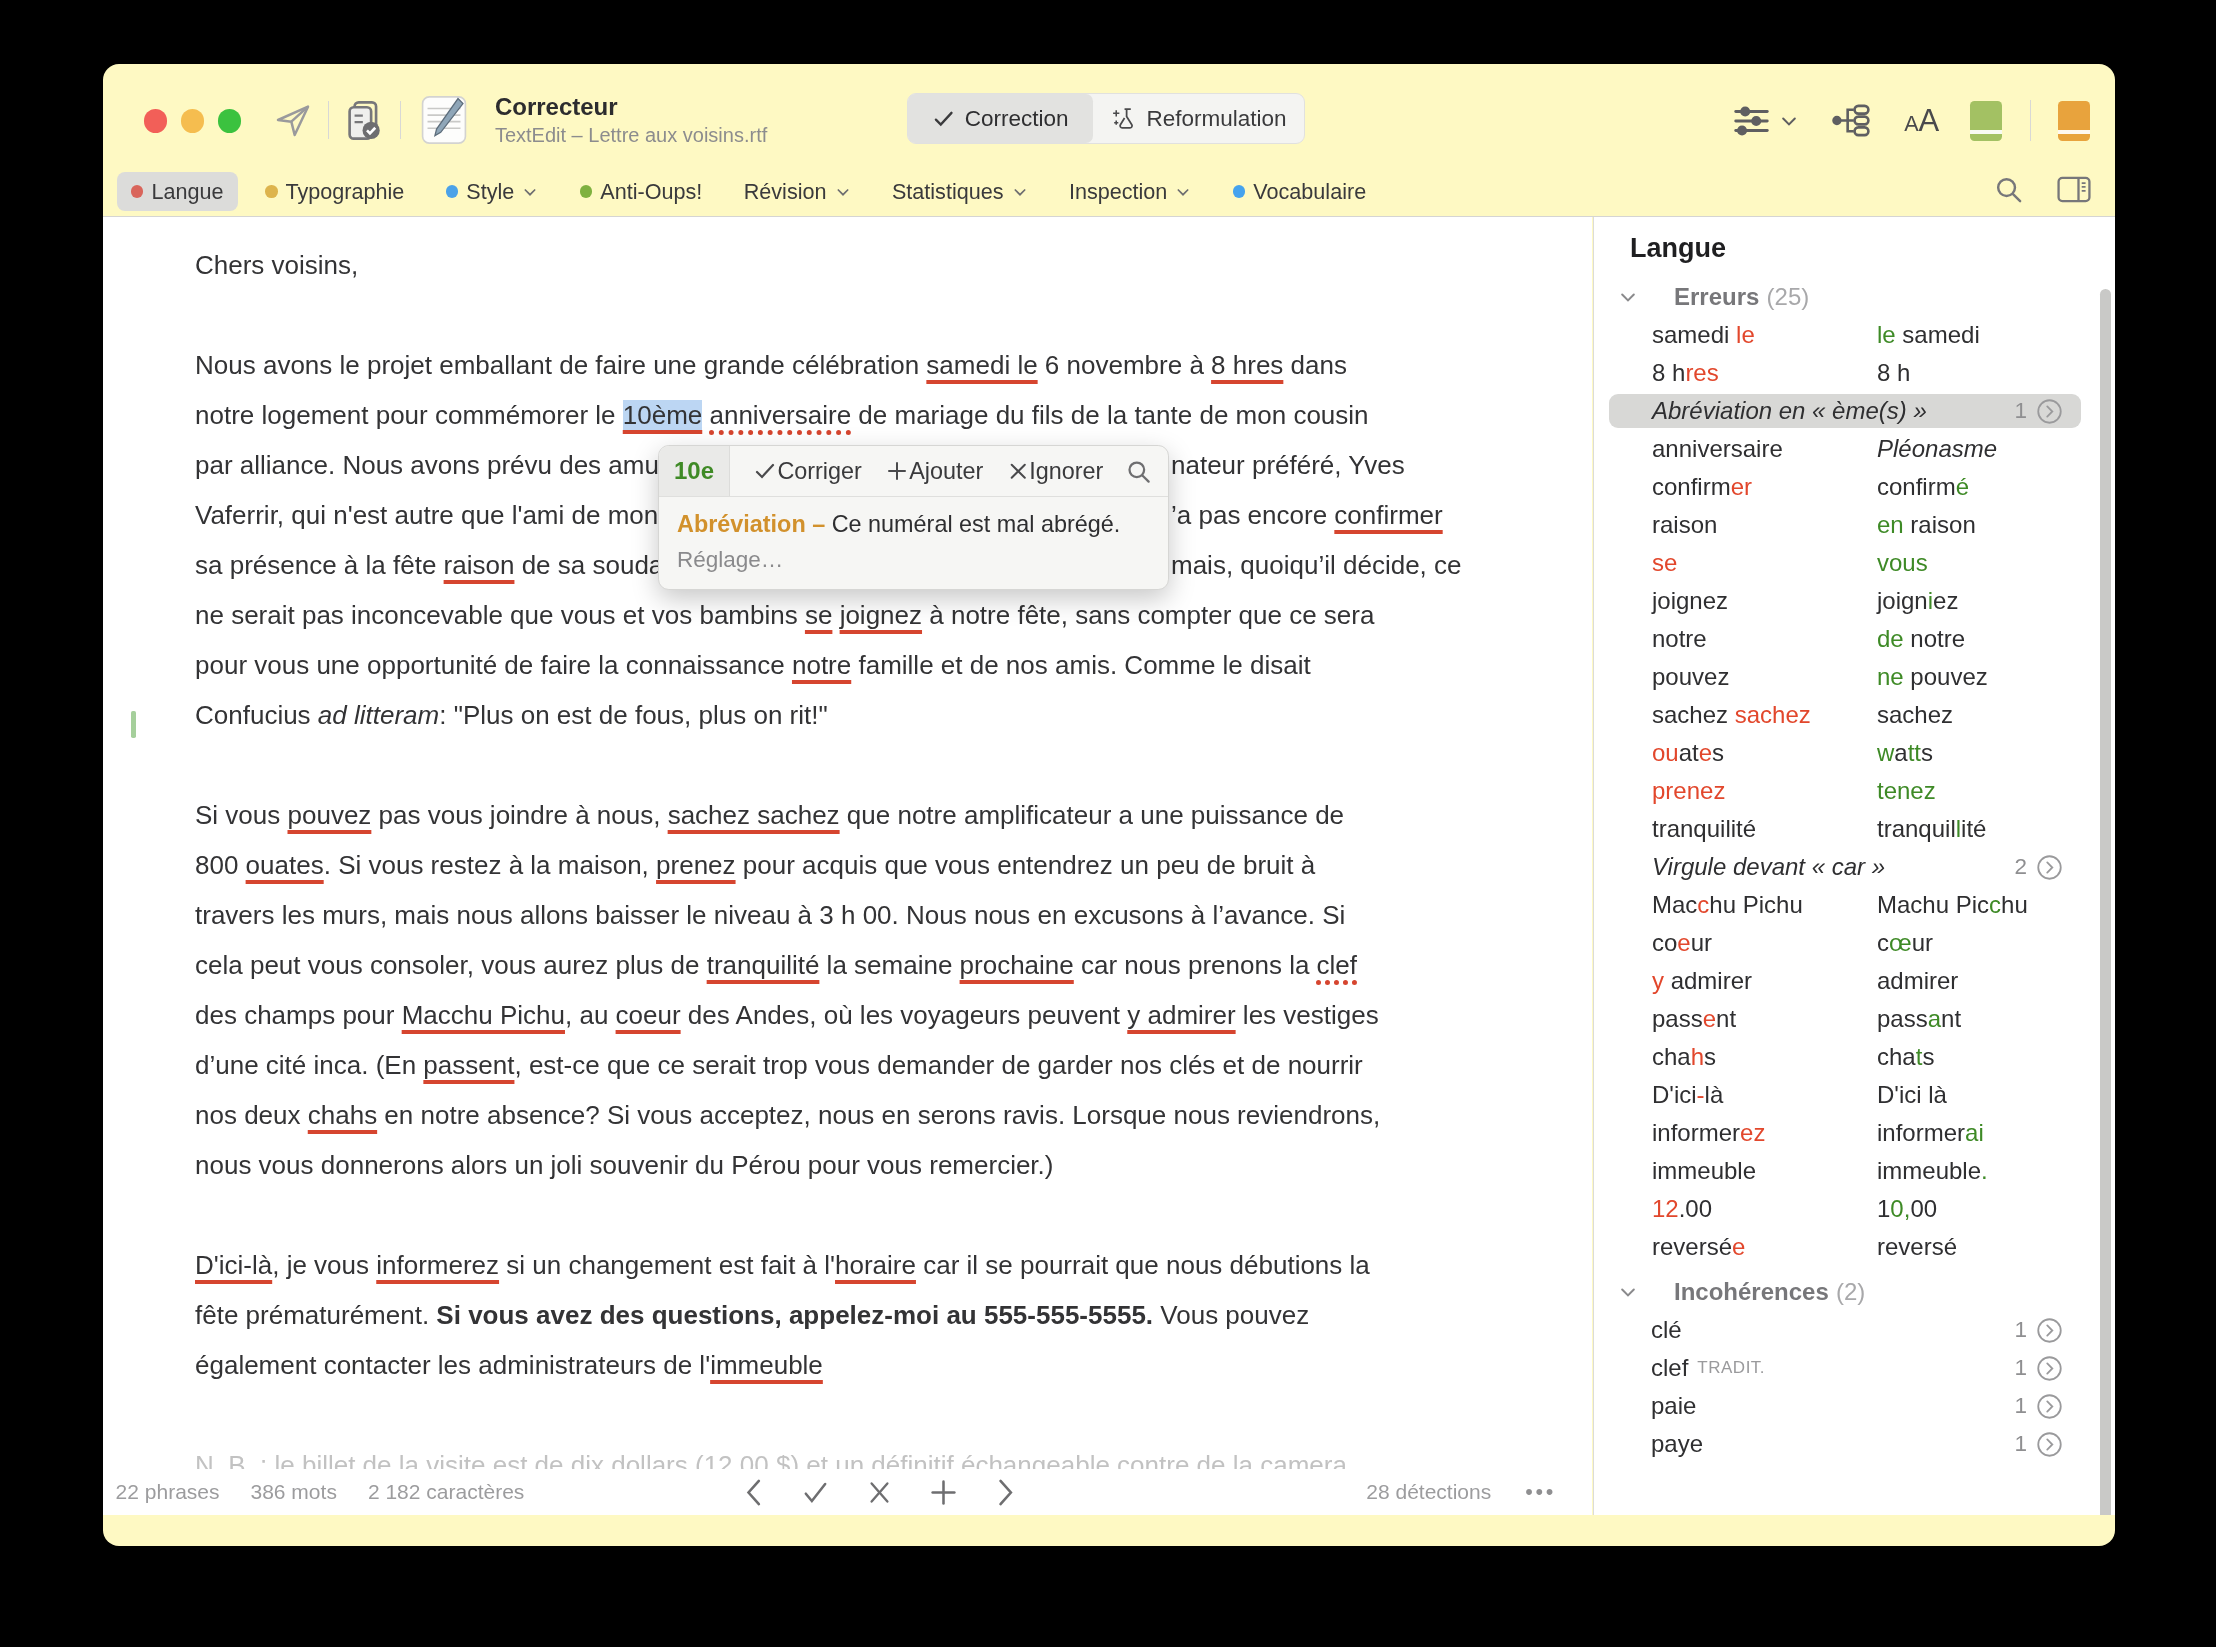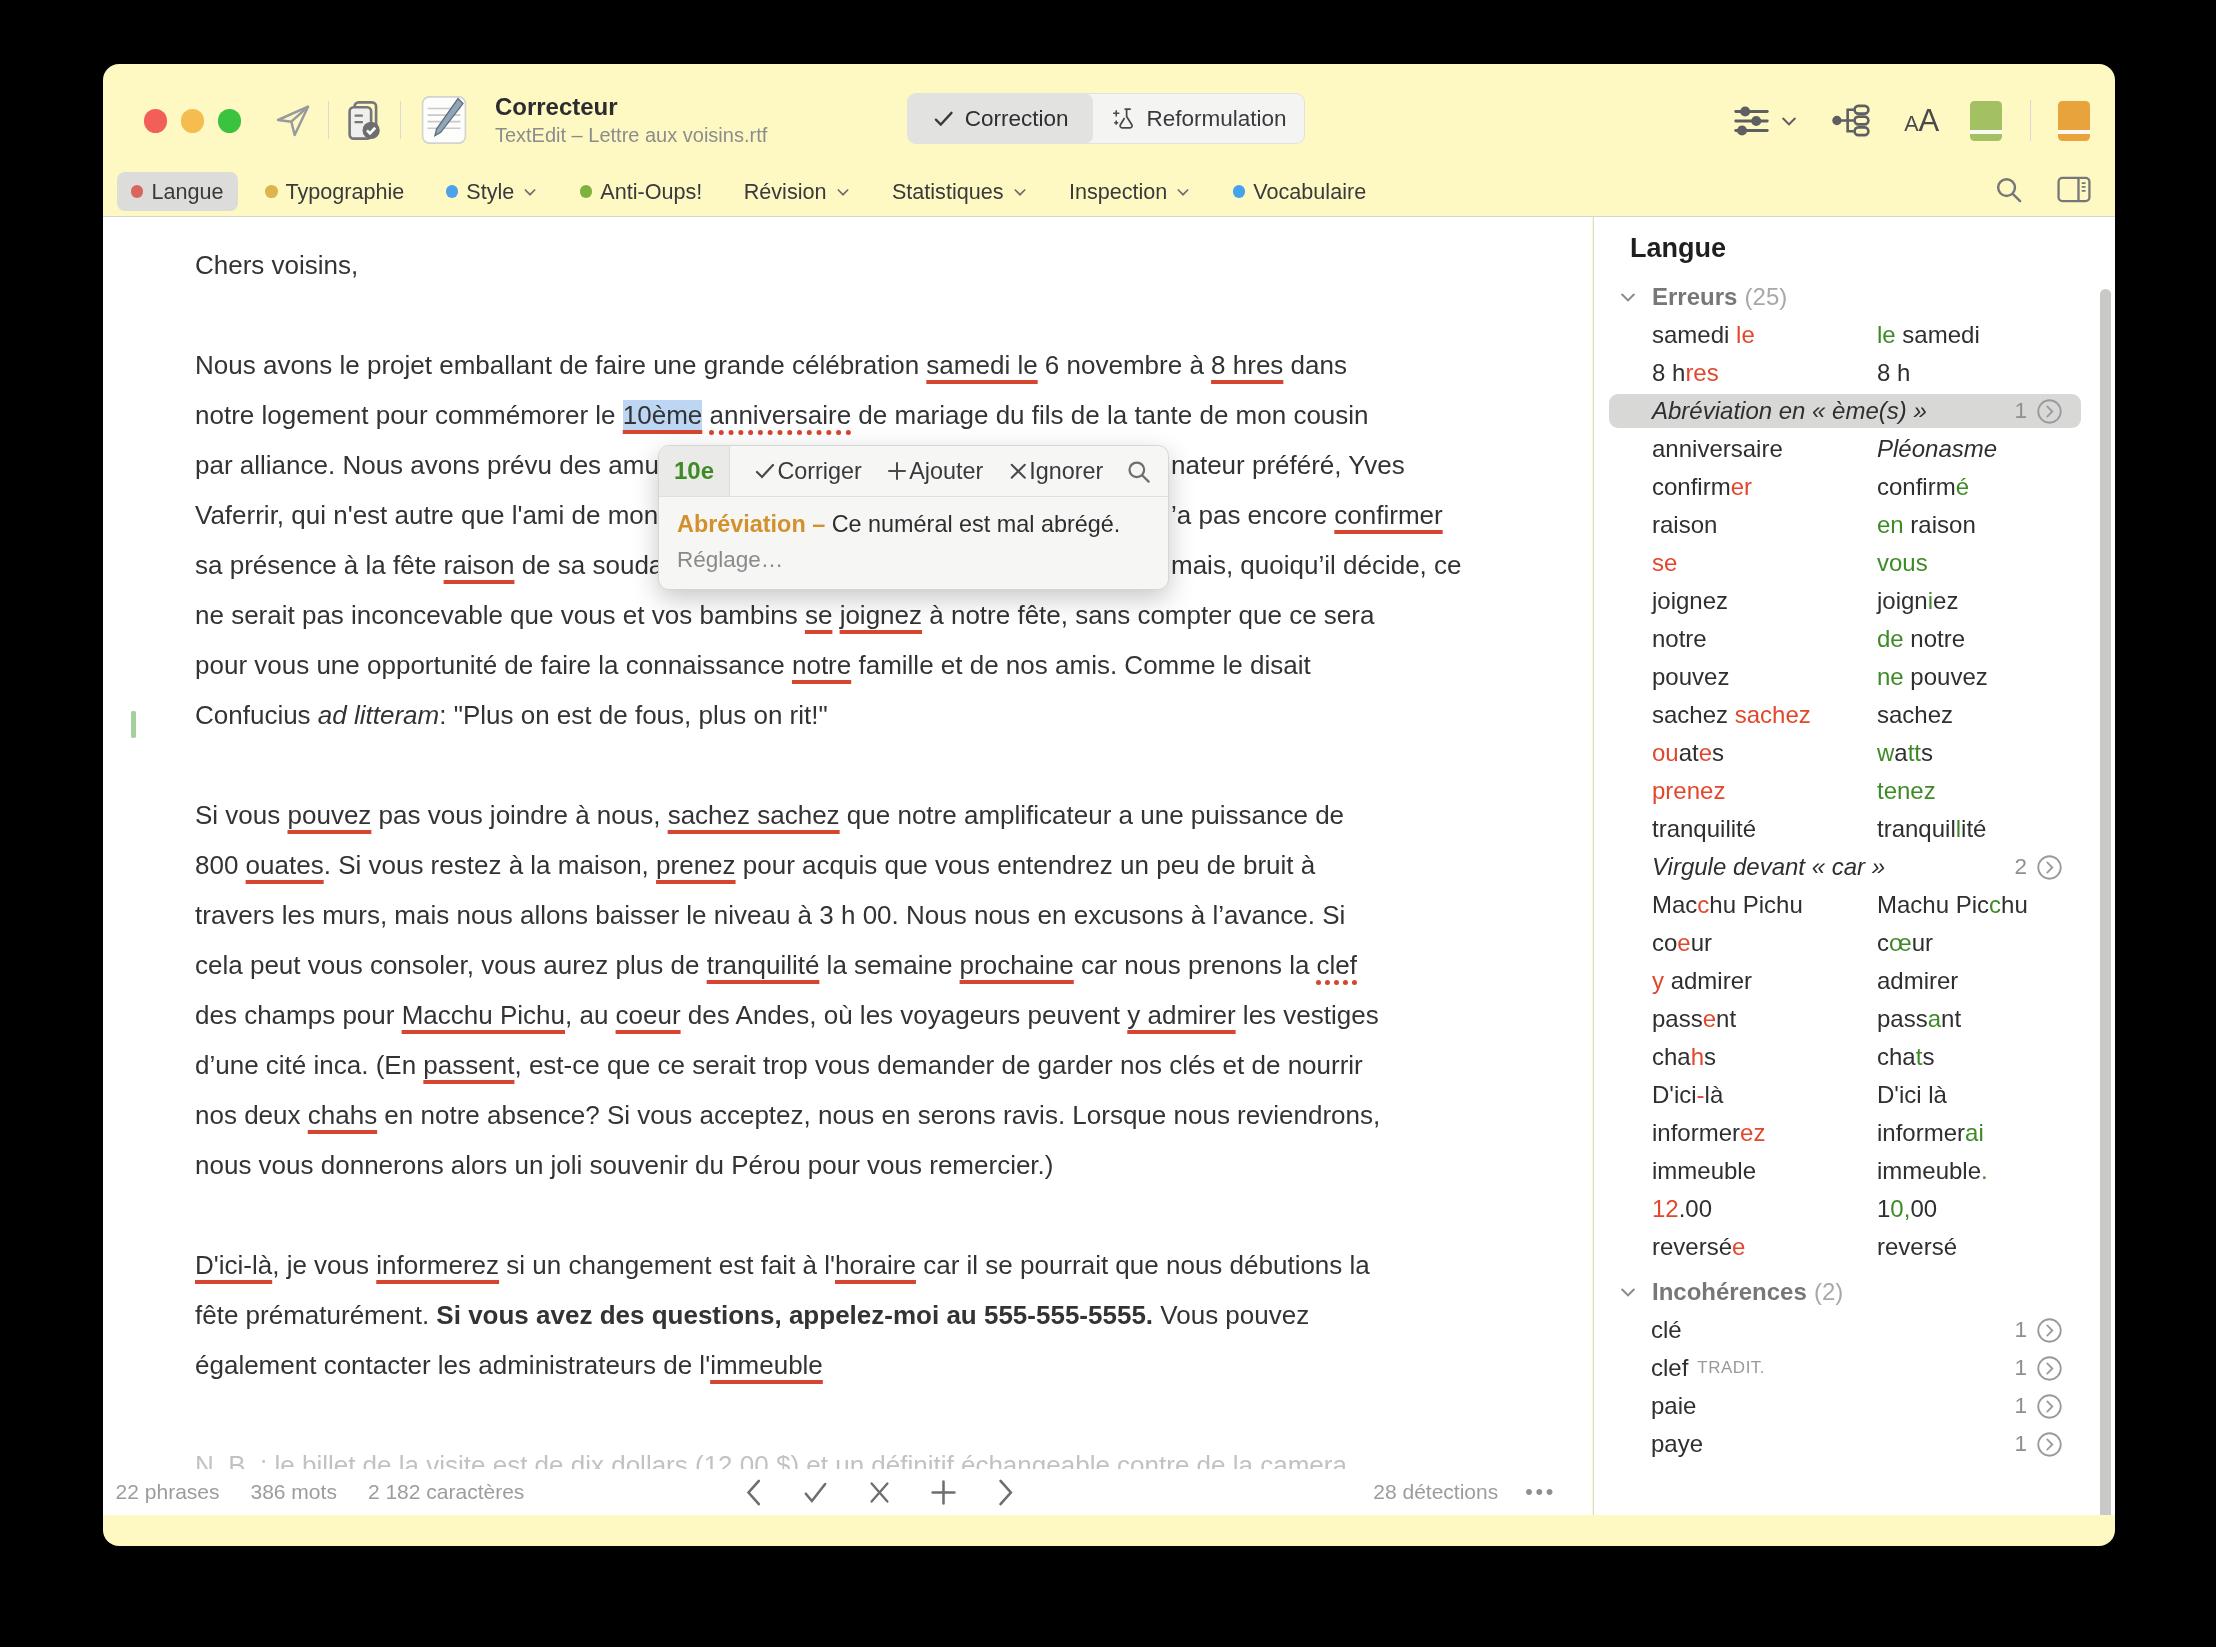--- a/index.html
+++ b/index.html
@@ -46,37 +46,37 @@
   .pop-body{padding:14.4px 18px 16px;}
   .pop-rule{font-size:23.4px;color:#2E2E30;}
   .pop-rule b{color:#D2912C;}
   .pop-reg{font-size:22.5px;color:#8A8A8C;margin-top:9px;}
   
   .sidebar{position:absolute;left:1490px;top:153px;width:522px;height:1298px;background:#fff;border-left:0.9px solid #DCDCDA;box-sizing:border-box;overflow:hidden;padding-top:9px;}
   .sb-title{height:45px;line-height:45px;padding-left:36px;font-size:27px;font-weight:bold;color:#1F1F21;}
   .sb-row{height:38px;display:flex;align-items:center;position:relative;font-size:24px;color:#2F2F31;}
   .sb-head{margin-top:7.2px;font-weight:bold;color:#77777A;}
   .sb-head .chev{position:absolute;left:24px;display:flex;}
-  .sb-head .hl1{padding-left:58px;}
+  .sb-head .hl1{padding-left:80px;}
   .sb-head .hcount{font-weight:normal;color:#A8A8AA;margin-left:7.2px;}
   .col1{padding-left:58px;width:225px;box-sizing:content-box;white-space:nowrap;overflow:hidden;}
   .col2{white-space:nowrap;}
   .re{color:#E2472C;}
   .gr{color:#3E8A26;}
   .pill{position:absolute;left:15.3px;right:34px;top:1.8px;bottom:1.8px;background:#D8D8D6;border-radius:9px;}
   .rulelab{padding-left:58px;font-style:italic;position:relative;}
   .sublab{padding-left:57px;}
   .tagsc{font-size:17px;color:#9A9A9C;letter-spacing:0.5px;margin-left:9px;}
   .cnt{position:absolute;right:52px;display:flex;align-items:center;gap:9px;color:#8F8F91;font-size:22.5px;}
   .sb-scroll{position:absolute;right:4.5px;top:72px;width:10.8px;height:1242px;background:#C9C9C7;border-radius:5.4px;}
   
   .status{position:absolute;left:0;top:1405px;width:1489px;height:46px;background:#fff;display:flex;align-items:center;}
   .st-left{display:flex;gap:31px;font-size:21px;color:#9C9C9E;margin-left:12.6px;}
   .st-center{position:absolute;left:639px;display:flex;gap:36px;align-items:center;}
-  .st-right{position:absolute;right:36px;display:flex;align-items:center;gap:27px;font-size:21px;color:#9C9C9E;}
+  .st-right{position:absolute;right:36px;display:flex;align-items:center;gap:34px;font-size:21px;color:#9C9C9E;}
   .dots3{letter-spacing:2.7px;color:#8F8F91;font-size:21.6px;}
   svg{display:block;}
 </style>
 </head>
 <body>
 
 <div id="win">
 
   <div class="titlebar">
     <div class="lights">

